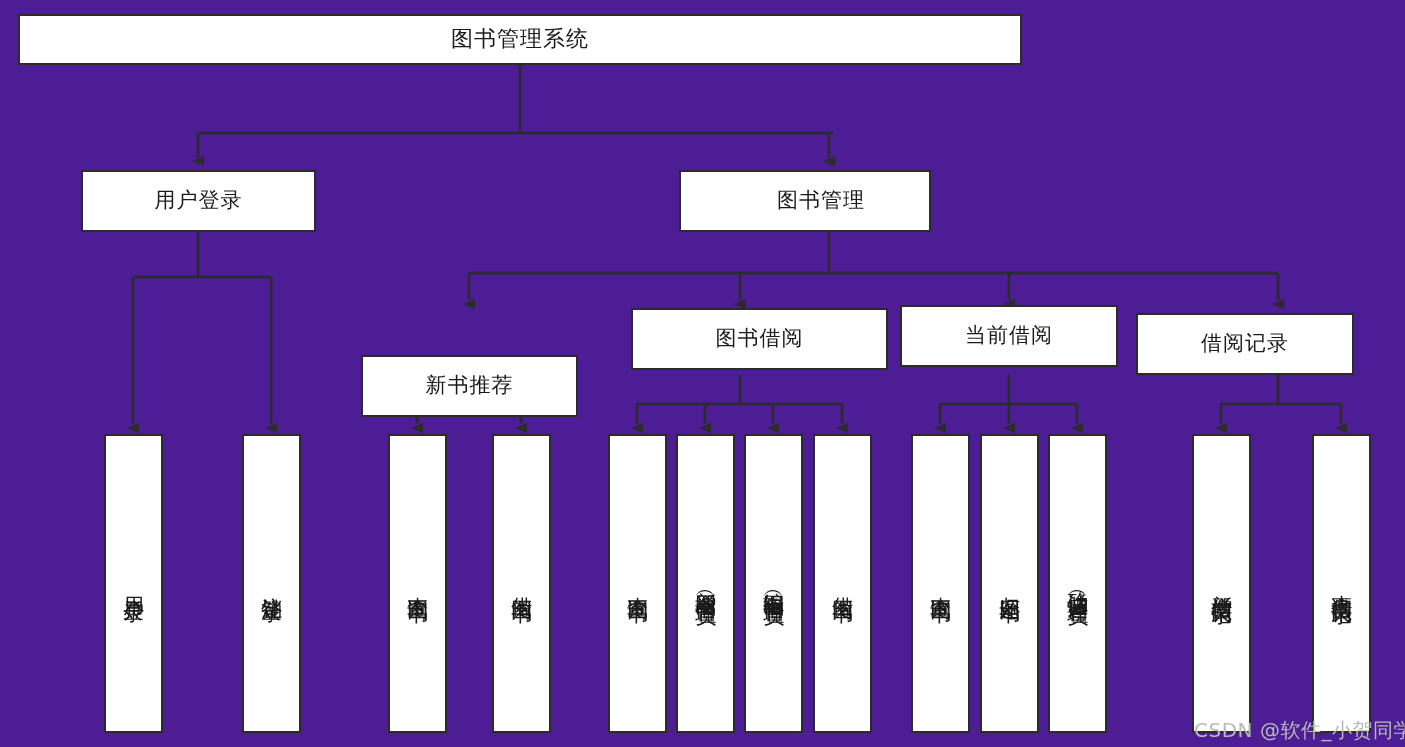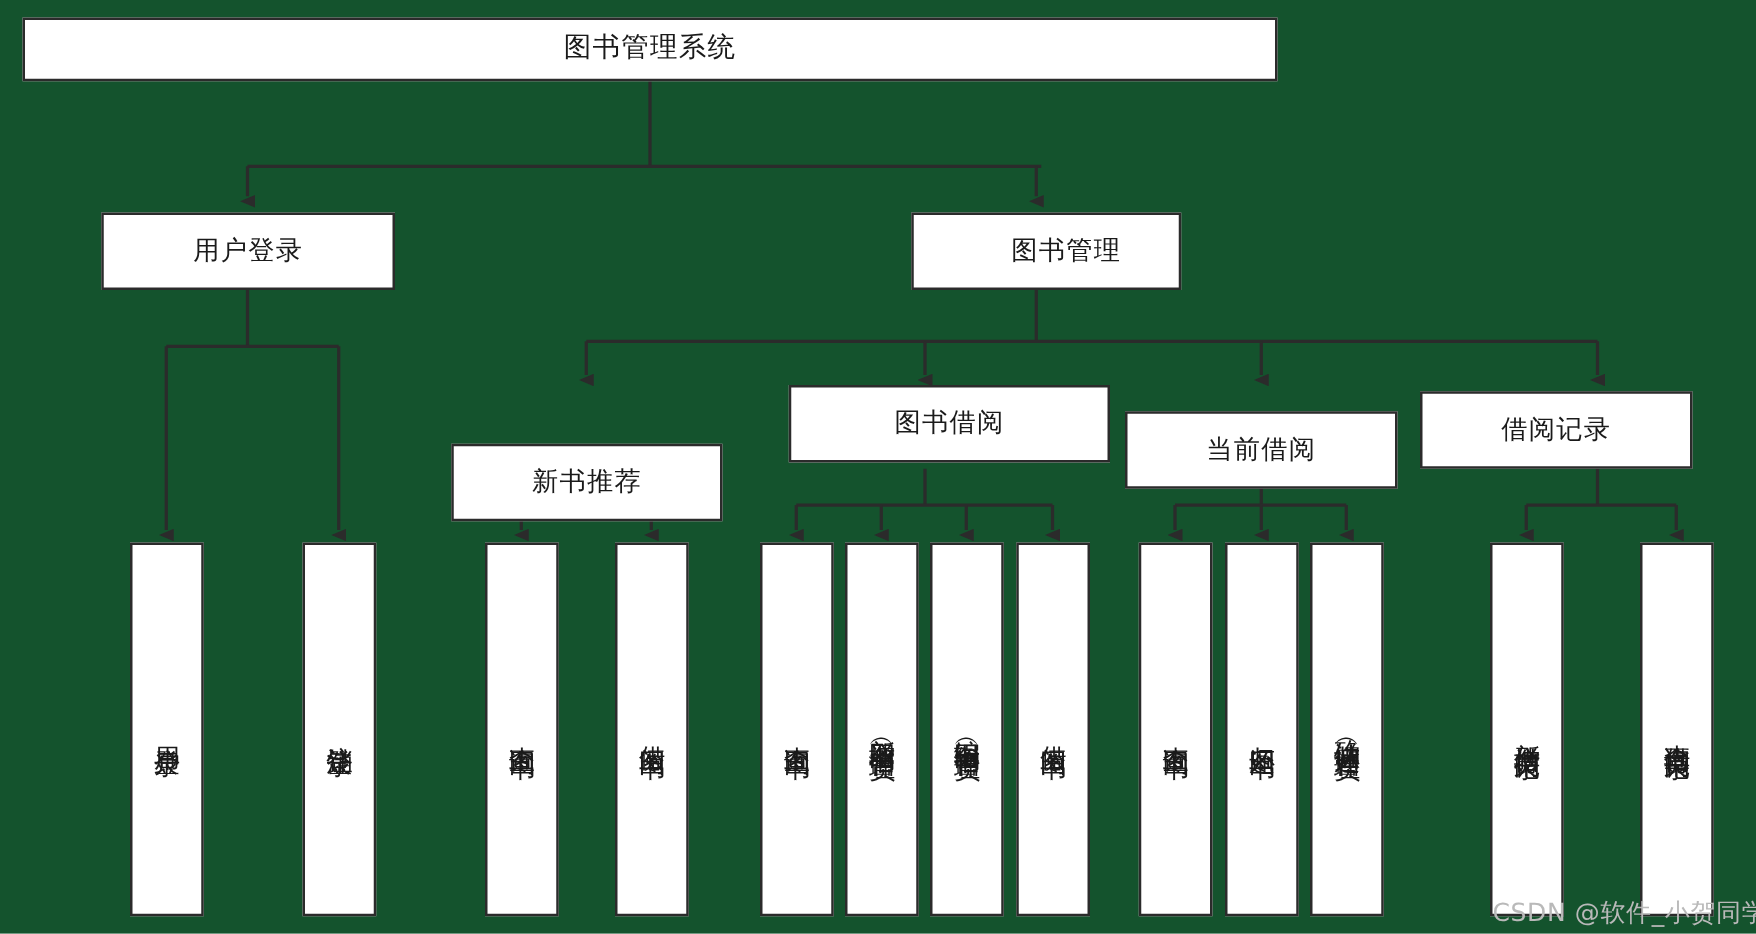--- a/index.html
+++ b/index.html
@@ -8,21 +8,21 @@
     padding: 0;
     background: #ffffff;
   }
   body {
     font-family: "DejaVu Sans", "Liberation Sans", sans-serif;
   }
   #canvas {
     position: relative;
     width: 1405px;
     height: 747px;
-    background: #14532d;
+    background: #4c1d95;
     overflow: hidden;
   }
   #edges {
     position: absolute;
     left: 0;
     top: 0;
     width: 1405px;
     height: 747px;
   }
   .node {
@@ -121,31 +121,31 @@
     </g>
   </svg>
 
   <div class="node horiz root" style="left:18px; top:14px; width:1004px; height:51px;">
     <span>图书管理系统</span>
   </div>
 
   <div class="node horiz" style="left:81px; top:170px; width:235px; height:62px;">
     <span>用户登录</span>
   </div>
-  <div class="node horiz" style="left:729px; top:170px; width:216px; height:62px;padding-left:32px;">
+  <div class="node horiz" style="left:679px; top:170px; width:252px; height:62px;padding-left:32px;">
     <span>图书管理</span>
   </div>
 
   <div class="node horiz" style="left:361px; top:313px; width:217px; height:62px;margin-top:42px;">
     <span>新书推荐</span>
   </div>
   <div class="node horiz" style="left:631px; top:308px; width:257px; height:62px;justify-content:center;">
     <span>图书借阅</span>
   </div>
-  <div class="node horiz" style="left:900px; top:329px; width:218px; height:62px;">
+  <div class="node horiz" style="left:900px; top:305px; width:218px; height:62px;">
     <span>当前借阅</span>
   </div>
   <div class="node horiz" style="left:1136px; top:313px; width:218px; height:62px;">
     <span>借阅记录</span>
   </div>
 
   <div class="node vert" style="left:104px; top:434px; width:59px; height:299px;">
     <span class="vert-label">用户登录</span>
   </div>
   <div class="node vert" style="left:242px; top:434px; width:59px; height:299px;">

